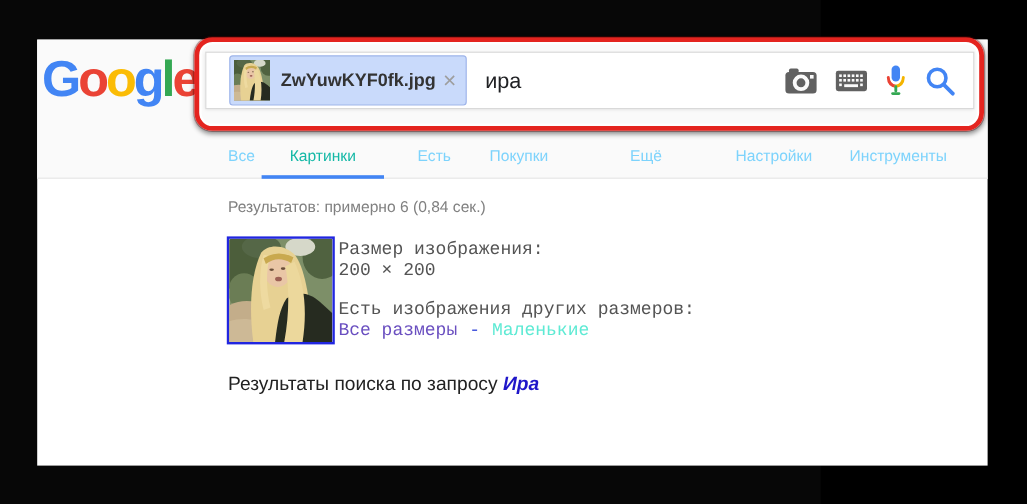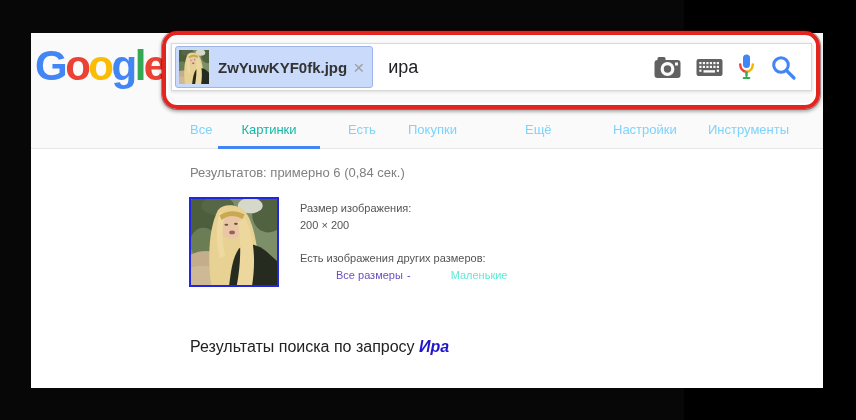--- a/index.html
+++ b/index.html
@@ -15,21 +15,21 @@
   
   .logo{position:absolute;left:35px;top:42px;font-size:42px;font-weight:bold;
     letter-spacing:-2.5px;line-height:48px;cursor:pointer;user-select:none;}
   
   .redbox{position:absolute;left:162px;top:31px;width:658px;height:78px;box-sizing:border-box;
     border:4px solid #e4241f;border-radius:15px;z-index:6;pointer-events:none;
     box-shadow:0 2px 4px rgba(0,0,0,.45),0 0 0 1px rgba(120,0,0,.35),inset 0 0 0 2px rgba(255,255,255,.95);}
   
   .searchbox{position:absolute;left:171px;top:43px;width:641px;height:48px;box-sizing:border-box;
     background:#fff;border:1px solid #d9d9d9;box-shadow:0 1px 3px rgba(0,0,0,.12);
-    display:flex;align-items:center;padding:0 14px 0 3px;z-index:5;}
+    display:flex;align-items:center;padding:0 14px 0 19px;z-index:5;}
   .chip{display:flex;align-items:center;height:40px;background:#c9dafb;
     border:1px solid #9fb5ea;border-radius:3px;flex:0 0 auto;cursor:default;}
   .chip-thumb{width:30px;height:34px;margin-left:3px;display:block;}
   .chip-label{font-size:15px;font-weight:bold;color:#333;margin:0 6px 0 9px;white-space:nowrap;}
   .chip-close{color:#9e9e9e;font-size:19px;line-height:19px;margin-right:8px;cursor:pointer;}
   .query{margin-left:15px;font-size:18px;color:#202124;}
   .sb-icons{margin-left:auto;display:flex;align-items:center;gap:15px;}
   .sb-icons svg{display:block;cursor:pointer;}
   
   .tab{position:absolute;top:118px;height:28px;line-height:24px;font-size:13px;color:#7dd3fc;
@@ -40,27 +40,27 @@
   .tab-maps{left:348px;}
   .tab-shopping{left:408px;}
   .tab-more{left:525px;}
   .tab-settings{left:613px;}
   .tab-tools{left:708px;}
   
   .stats{position:absolute;left:190px;top:165px;font-size:13px;color:#808080;}
   .result-thumb{position:absolute;left:189px;top:197px;width:86px;height:86px;
     border:2px solid #2126e0;cursor:pointer;display:block;}
   .result-thumb svg{display:block;}
-  .info{position:absolute;left:300px;top:200px;font-size:11px;color:#545454;line-height:17px;}
+  .info{position:absolute;left:282px;top:200px;font-size:15px;color:#545454;line-height:17px;font-family:Liberation Mono, monospace;}
   .info .gap{height:16px;}
-  .links a{text-decoration:none;cursor:pointer;margin-left:36px;}
+  .links a{text-decoration:none;cursor:pointer;}
   .link-visited{color:#6a4fc0;}
   .link-sep{color:#3b4ddb;margin:0 1px;}
   .link-blue{color:#5eead4;}
-  .footer-line{position:absolute;left:190px;top:338px;font-size:16px;color:#222;}
+  .footer-line{position:absolute;left:190px;top:312px;font-size:16px;color:#222;}
   .footer-query{font-weight:bold;font-style:italic;color:#1f16c9;cursor:pointer;}
 </style>
 </head>
 <body>
 
 <svg width="0" height="0" style="position:absolute">
   <symbol id="portrait" viewBox="0 0 90 90" preserveAspectRatio="xMidYMid slice">
     <rect width="90" height="90" fill="#7d8f68"></rect>
     <ellipse cx="9" cy="22" rx="19" ry="24" fill="#4c5e3b"></ellipse>
     <ellipse cx="28" cy="7" rx="17" ry="10" fill="#556747"></ellipse>

